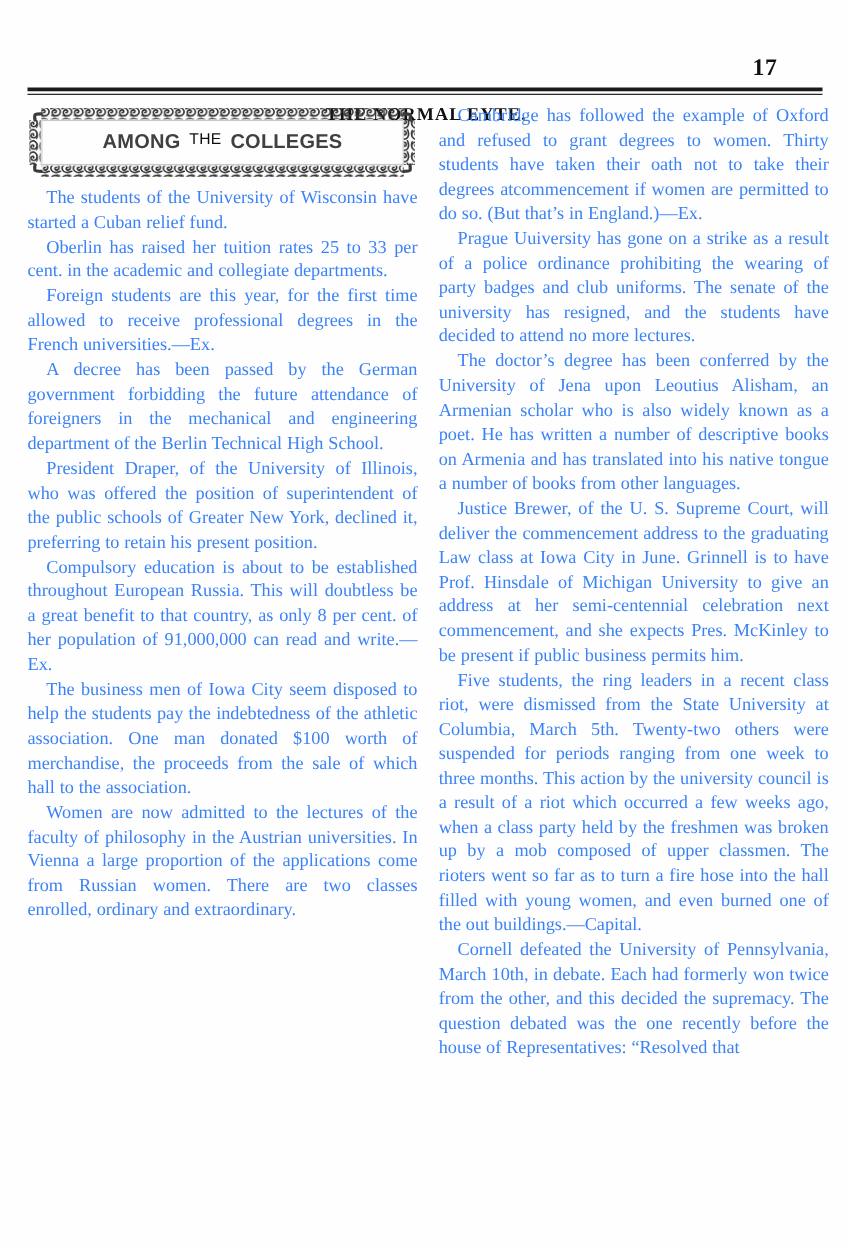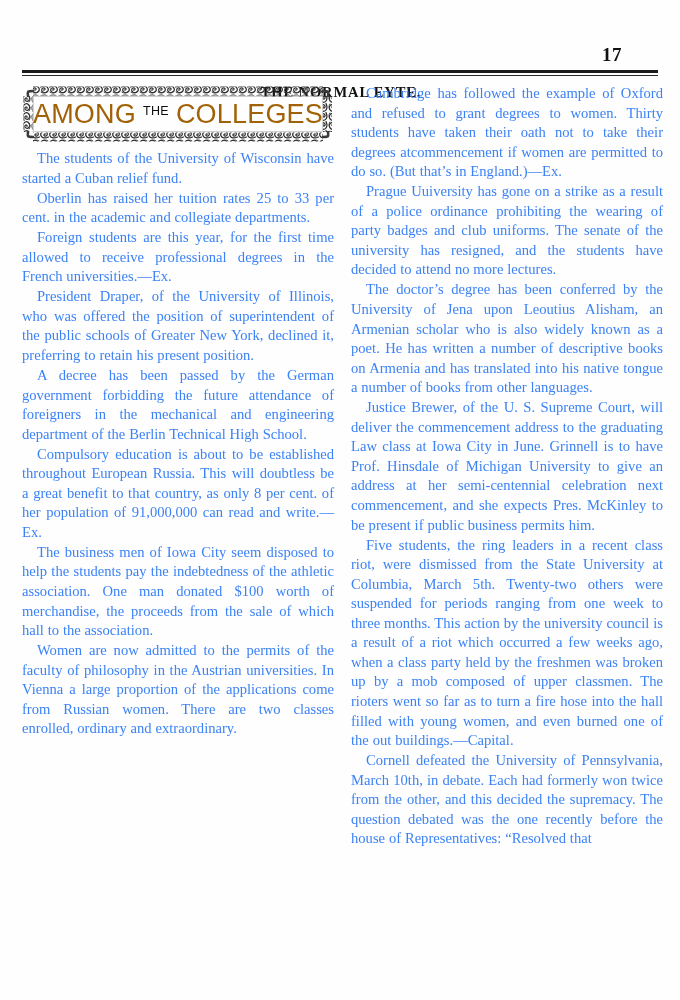--- a/index.html
+++ b/index.html
@@ -122,24 +122,24 @@
     inset: 0;
     display: flex;
     align-items: center;
     justify-content: center;
     gap: 7px;
     z-index: 2;
     pointer-events: none;
   }
   .plate-main {
     font-family: "Liberation Sans", "DejaVu Sans", sans-serif;
-    font-size: 27px;
-    font-weight: 400;
+    font-size: 16px;
+    font-weight: 700;
     letter-spacing: 0.2px;
-    color: #a16207;
+    color: #404040;
     line-height: 1;
   }
   .plate-small {
     font-family: "Liberation Sans", "DejaVu Sans", sans-serif;
     font-size: 12.5px;
     font-weight: 400;
     letter-spacing: 0.3px;
     color: #0d0d0d;
     line-height: 1;
     position: relative;
@@ -211,25 +211,25 @@
         <div class="plate-text">
           <span class="plate-main">AMONG</span>
           <span class="plate-small">THE</span>
           <span class="plate-main">COLLEGES</span>
         </div>
       </div>
 
       <p>The students of the University of Wisconsin have started a Cuban relief fund.</p>
       <p>Oberlin has raised her tuition rates 25 to 33 per cent. in the academic and collegiate departments.</p>
       <p>Foreign students are this year, for the first time allowed to receive professional degrees in the French universities.—Ex.</p>
+      <p>A decree has been passed by the German government forbidding the future attendance of foreigners in the mechanical and engineering department of the Berlin Technical High School.</p>
       <p>President Draper, of the University of Illinois, who was offered the position of superintendent of the public schools of Greater New York, declined it, preferring to retain his present position.</p>
-      <p>A decree has been passed by the German government forbidding the future attendance of foreigners in the mechanical and engineering department of the Berlin Technical High School.</p>
       <p>Compulsory education is about to be established throughout European Russia. This will doubtless be a great benefit to that country, as only 8 per cent. of her population of 91,000,000 can read and write.—Ex.</p>
       <p>The business men of Iowa City seem disposed to help the students pay the indebtedness of the athletic association. One man donated $100 worth of merchandise, the proceeds from the sale of which hall to the association.</p>
-      <p class="last-of-block">Women are now admitted to the permits of the faculty of philosophy in the Austrian universities. In Vienna a large proportion of the applications come from Russian women. There are two classes enrolled, ordinary and extraordinary.</p>
+      <p class="last-of-block">Women are now admitted to the lectures of the faculty of philosophy in the Austrian universities. In Vienna a large proportion of the applications come from Russian women. There are two classes enrolled, ordinary and extraordinary.</p>
     </div>
 
     <div class="col">
       <p>Cambridge has followed the example of Oxford and refused to grant degrees to women. Thirty students have taken their oath not to take their degrees atcommencement if women are permitted to do so. (But that’s in England.)—Ex.</p>
       <p>Prague Uuiversity has gone on a strike as a result of a police ordinance prohibiting the wearing of party badges and club uniforms. The senate of the university has resigned, and the students have decided to attend no more lectures.</p>
       <p>The doctor’s degree has been conferred by the University of Jena upon Leoutius Alisham, an Armenian scholar who is also widely known as a poet. He has written a number of descriptive books on Armenia and has translated into his native tongue a number of books from other languages.</p>
       <p>Justice Brewer, of the U. S. Supreme Court, will deliver the commencement address to the graduating Law class at Iowa City in June. Grinnell is to have Prof. Hinsdale of Michigan University to give an address at her semi-centennial celebration next commencement, and she expects Pres. McKinley to be present if public business permits him.</p>
       <p>Five students, the ring leaders in a recent class riot, were dismissed from the State University at Columbia, March 5th. Twenty-two others were suspended for periods ranging from one week to three months. This action by the university council is a result of a riot which occurred a few weeks ago, when a class party held by the freshmen was broken up by a mob composed of upper classmen. The rioters went so far as to turn a fire hose into the hall filled with young women, and even burned one of the out buildings.—Capital.</p>
       <p class="last-of-block">Cornell defeated the University of Pennsylvania, March 10th, in debate. Each had formerly won twice from the other, and this decided the supremacy. The question debated was the one recently before the house of Representatives: “Resolved that</p>
     </div>

